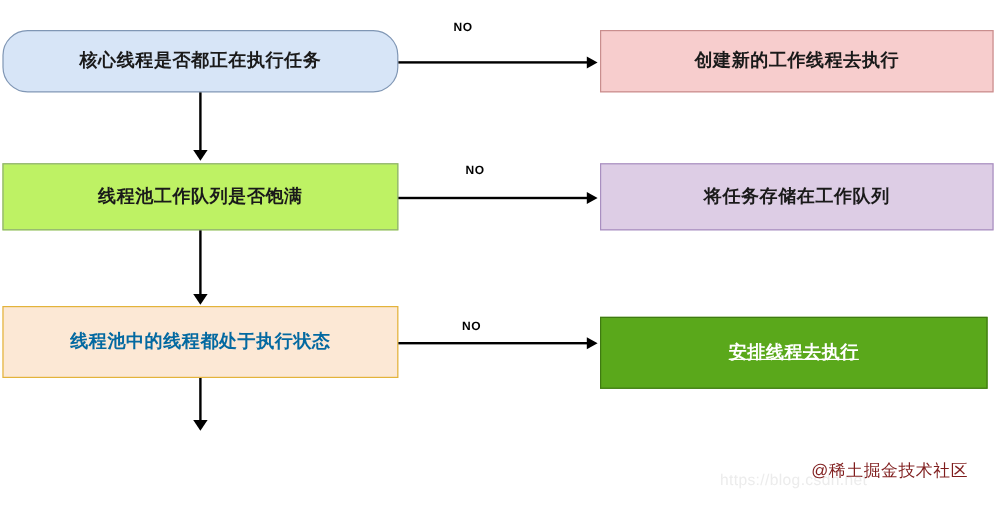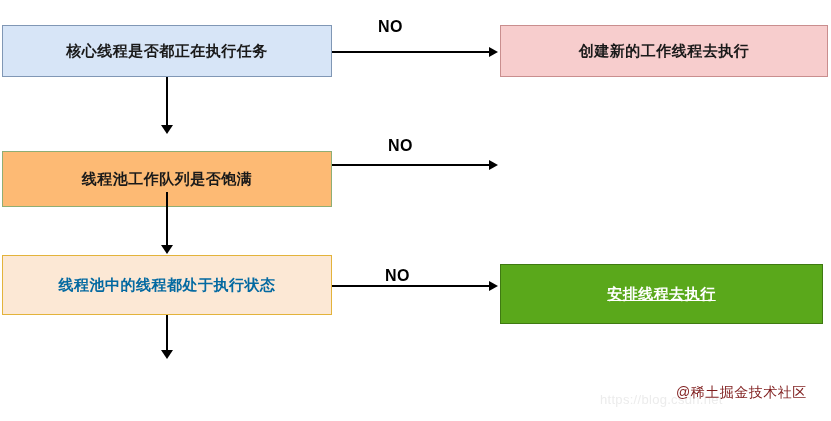--- a/index.html
+++ b/index.html
@@ -65,21 +65,21 @@
     width: 0;
     height: 0;
     border-top: 5px solid transparent;
     border-bottom: 5px solid transparent;
     border-left: 9px solid #000000;
   }
 
   
   .edge-label {
     position: absolute;
-    font-size: 16px;
+    font-size: 10px;
     font-weight: bold;
     color: #000000;
     letter-spacing: 0.5px;
     user-select: none;
   }
 
   
   .watermark {
     position: absolute;
     user-select: none;
@@ -95,32 +95,35 @@
     font-size: 13px;
     color: #ececec;
     letter-spacing: 0.3px;
   }
 </style>
 </head>
 <body>
 
 <div id="canvas">
 
-  <div class="node" id="node-0" style="left: 2px; top: 25px; width: 330px; height: 52px; background: rgb(215, 229, 247); border-color: rgb(128, 151, 181); color: rgb(26, 26, 26);">
+  <div class="node" id="node-0" style="left: 2px; top: 25px; width: 330px; height: 52px; background: rgb(215, 229, 247); border-color: rgb(128, 151, 181); color: rgb(26, 26, 26); border-radius: 21px;">
     <span class="node-label">核心线程是否都正在执行任务</span>
   </div>
 
   <div class="node" id="node-1" style="left: 500px; top: 25px; width: 328px; height: 52px; background: rgb(247, 205, 205); border-color: rgb(201, 142, 142); color: rgb(26, 26, 26);">
     <span class="node-label">创建新的工作线程去执行</span>
   </div>
 
-  <div class="node" id="node-2" style="left: 2px; top: 136px; width: 330px; height: 56px; background: #fdba74; border-color: rgb(143, 174, 116); color: rgb(26, 26, 26); margin-top: 15px;">
+  <div class="node" id="node-2" style="left: 2px; top: 136px; width: 330px; height: 56px; background: #bef264; border-color: rgb(143, 174, 116); color: rgb(26, 26, 26);">
     <span class="node-label">线程池工作队列是否饱满</span>
   </div>
 
+  <div class="node" id="node-3" style="left: 500px; top: 136px; width: 328px; height: 56px; background: rgb(221, 205, 229); border-color: rgb(169, 143, 192); color: rgb(26, 26, 26);">
+    <span class="node-label">将任务存储在工作队列</span>
+  </div>
 
   <div class="node" id="node-4" style="left: 2px; top: 255px; width: 330px; height: 60px; background: rgb(252, 232, 213); border-color: rgb(227, 179, 59); color: #0369a1;">
     <span class="node-label">线程池中的线程都处于执行状态</span>
   </div>
 
   <div class="node" id="node-5" style="left: 500px; top: 264px; width: 323px; height: 60px; background: rgb(90, 168, 27); border-color: rgb(63, 122, 18); color: rgb(255, 255, 255); text-decoration: underline;">
     <span class="node-label">安排线程去执行</span>
   </div>
 
 

